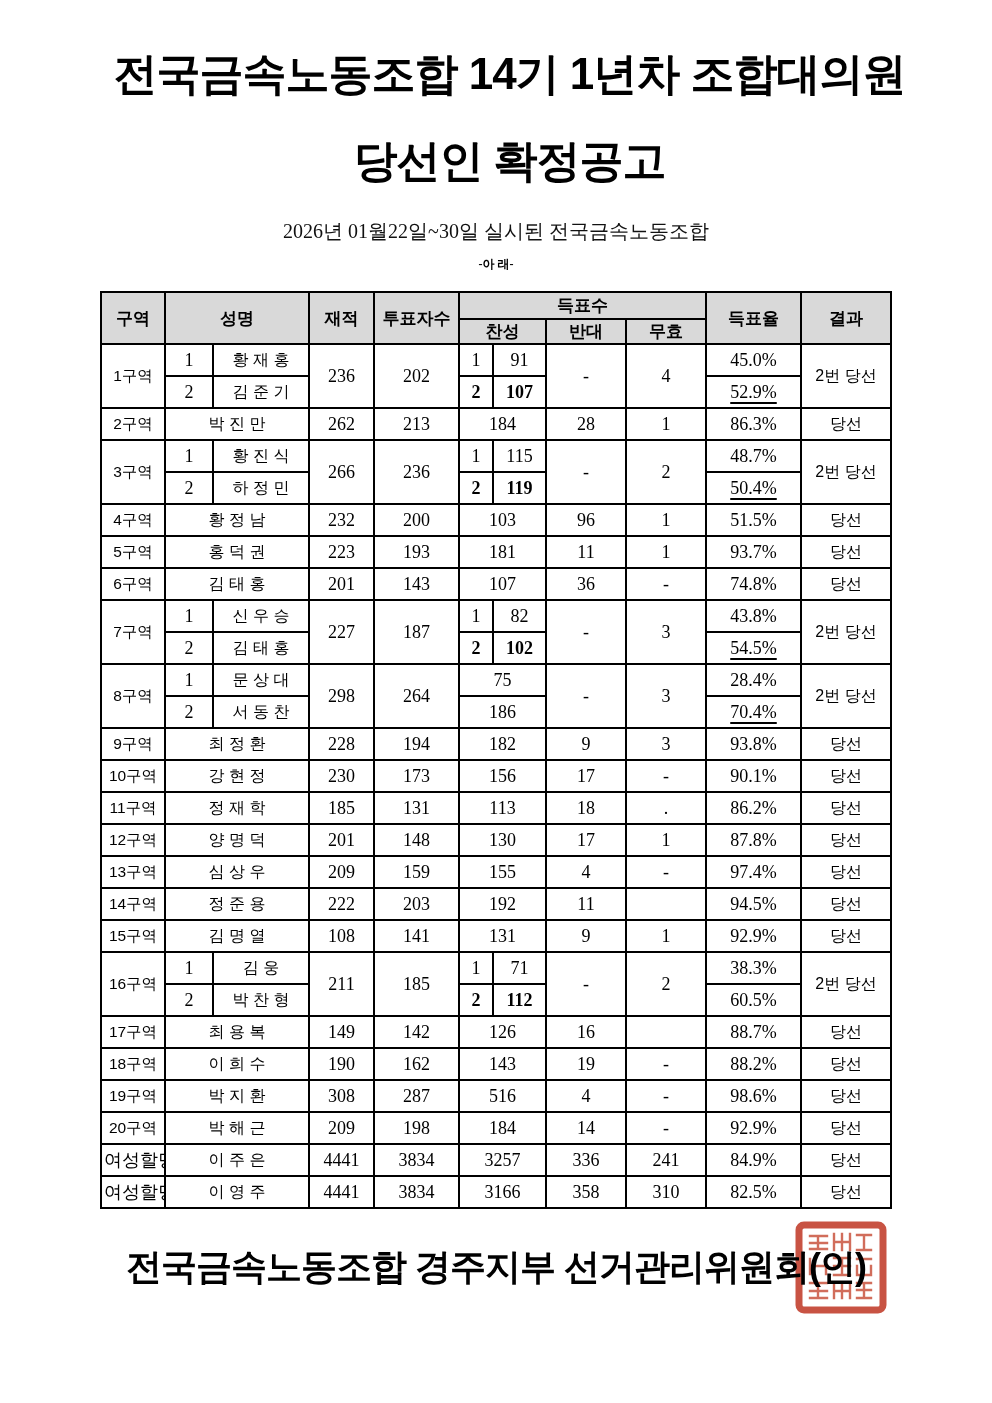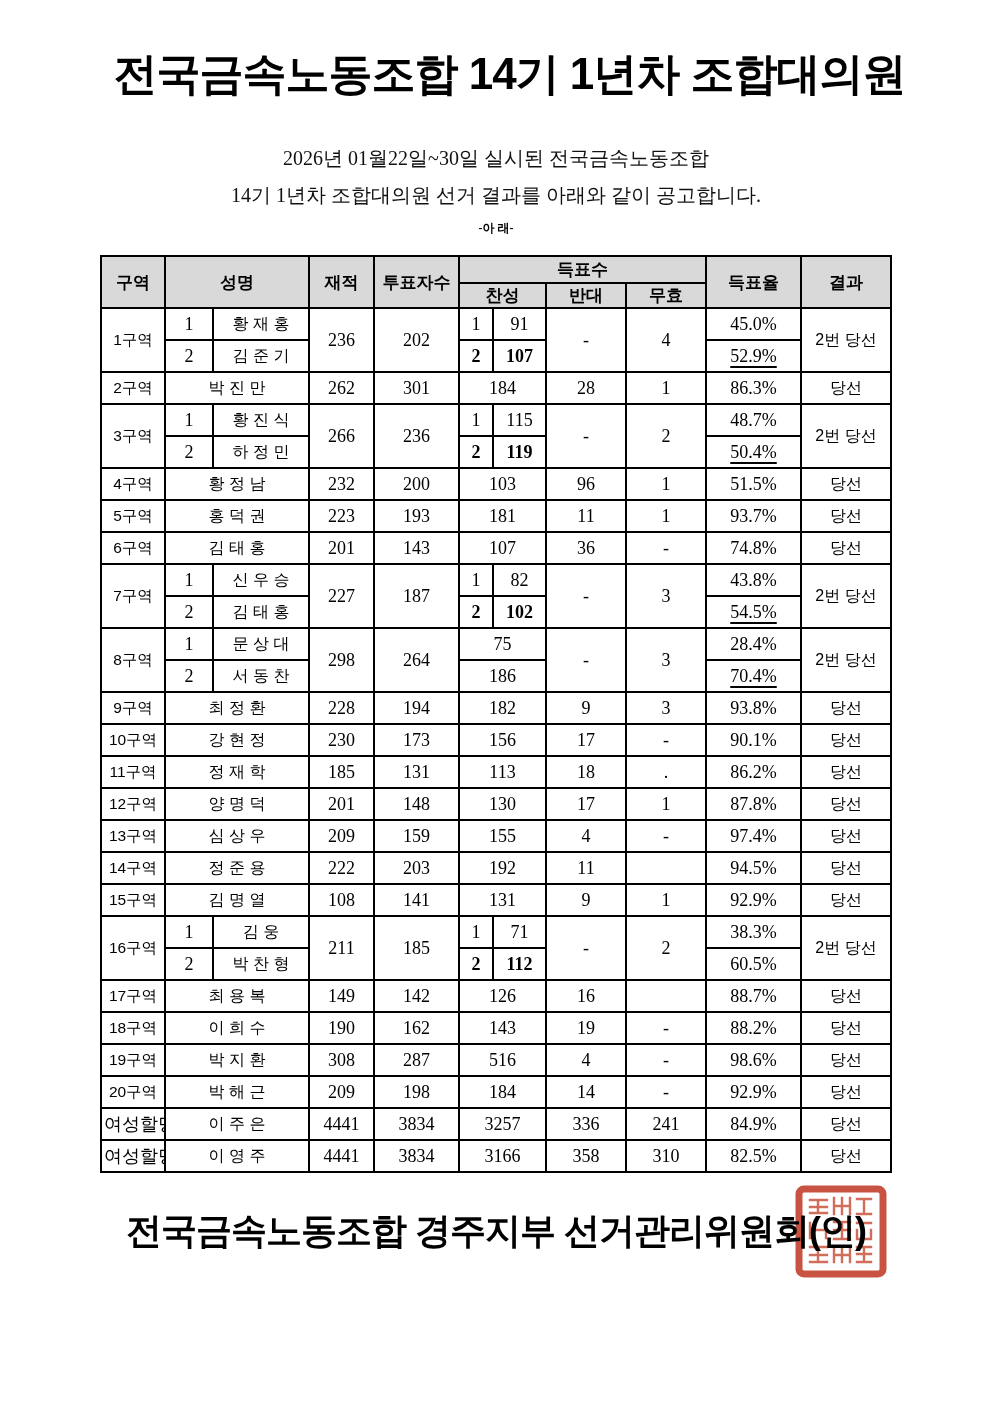--- a/index.html
+++ b/index.html
@@ -17,21 +17,21 @@
     text-align: center;
     font-family: "Liberation Sans", "DejaVu Sans", sans-serif;
     font-weight: 900;
     font-size: 44px;
     line-height: 87px;
     letter-spacing: -1px;
     color: #000;
     padding-left: 27px;
   }
   .subtitle {
-    margin-top: 23px;
+    margin-top: 9px;
     text-align: center;
     font-family: "Liberation Serif", "DejaVu Serif", serif;
     font-size: 20px;
     line-height: 37px;
     color: #111;
   }
   .below-label {
     margin-top: 6px;
     text-align: center;
     font-family: "Liberation Serif", "DejaVu Serif", serif;
@@ -104,25 +104,25 @@
     height: 93px;
   }
 </style>
 </head>
 <body>
 
 <div class="page">
 
   <div class="title">
     <div>전국금속노동조합 14기 1년차 조합대의원</div>
+    <div>당선인 확정공고</div>
   </div>
 
   <div class="subtitle">
     <div>2026년 01월22일~30일 실시된 전국금속노동조합</div>
-    <div>14기 1년차 조합대의원 선거 결과를 아래와 같이 공고합니다.</div>
   </div>
 
   <div class="below-label">-아 래-</div>
 
   <table class="results">
     <colgroup>
       <col style="width:64px">
         <col style="width:48px">
         <col style="width:96px">
       <col style="width:65px">
@@ -168,21 +168,21 @@
           <td class="num">2</td>
           <td class="ko">김 준 기</td>
           <td class="num b">2</td>
           <td class="num b">107</td>
           <td class="num wrate">52.9%</td>
         </tr>
         <tr>
           <td class="ko district">2구역</td>
           <td class="ko" colspan="2">박 진 만</td>
           <td class="num">262</td>
-          <td class="num">301</td>
+          <td class="num">213</td>
           <td class="num" colspan="2">184</td>
           <td class="num">28</td>
           <td class="num">1</td>
           <td class="num">86.3%</td>
           <td class="ko">당선</td>
         </tr>
         <tr>
           <td class="ko district" rowspan="2">3구역</td>
           <td class="num">1</td>
           <td class="ko">황 진 식</td>

